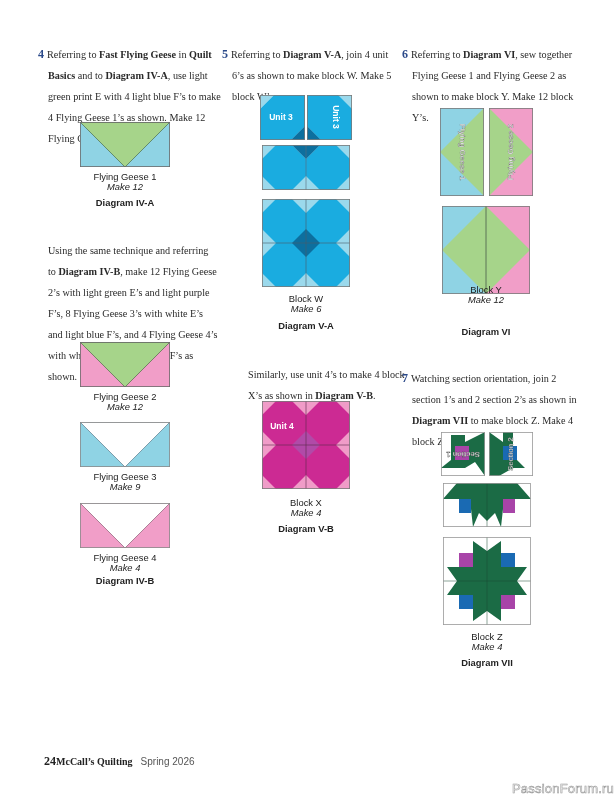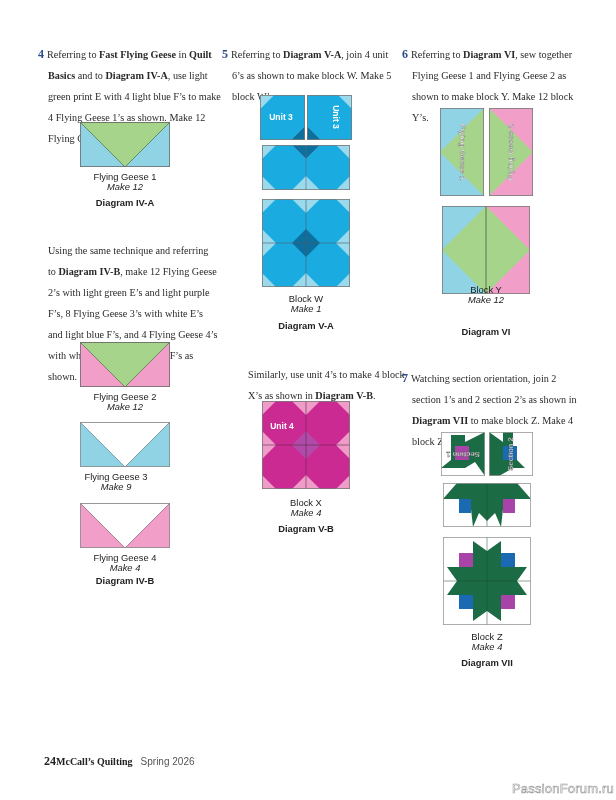--- a/index.html
+++ b/index.html
@@ -46,21 +46,21 @@
 </svg>
 <div class="cap" style="left:75px;top:392px;width:100px;">
   <span>Flying Geese 2</span><span class="make">Make 12</span>
 </div>
 
 <svg style="left:80px;top:422px" width="90" height="45" viewBox="0 0 90 45">
   <rect x="0" y="0" width="90" height="45" fill="#8fd3e4"></rect>
   <polygon points="0,0 90,0 45,45" fill="#ffffff" stroke="#4a6a7a" stroke-width="0.6"></polygon>
   <rect x="0.4" y="0.4" width="89.2" height="44.2" fill="none" stroke="#8a8a8a" stroke-width="0.8"></rect>
 </svg>
-<div class="cap" style="left:66px;top:472px;width:100px;">
+<div class="cap" style="left:75px;top:472px;width:100px;">
   <span>Flying Geese 3</span><span class="make">Make 9</span>
 </div>
 
 <svg style="left:80px;top:503px" width="90" height="45" viewBox="0 0 90 45">
   <rect x="0" y="0" width="90" height="45" fill="#f19ec8"></rect>
   <polygon points="0,0 90,0 45,45" fill="#ffffff" stroke="#7a4a62" stroke-width="0.6"></polygon>
   <rect x="0.4" y="0.4" width="89.2" height="44.2" fill="none" stroke="#8a8a8a" stroke-width="0.8"></rect>
 </svg>
 <div class="cap" style="left:75px;top:553px;width:100px;">
   <span>Flying Geese 4</span><span class="make">Make 4</span>
@@ -99,21 +99,21 @@
   <rect width="88" height="88" fill="#9bd9ec"></rect>
   <g fill="#1aace0">
     <polygon points="14,0 30,0 44,14 58,0 74,0 88,14 88,30 74,44 88,58 88,74 74,88 58,88 44,74 30,88 14,88 0,74 0,58 14,44 0,30 0,14"></polygon>
   </g>
   <polygon points="44,30 58,44 44,58 30,44" fill="#0d6f9e"></polygon>
   <line x1="44" y1="0" x2="44" y2="88" stroke="#4a5a6a" stroke-width="0.6"></line>
   <line x1="0" y1="44" x2="88" y2="44" stroke="#4a5a6a" stroke-width="0.6"></line>
   <rect x="0.4" y="0.4" width="87.2" height="87.2" fill="none" stroke="#7a7a7a" stroke-width="0.8"></rect>
 </svg>
 <div class="cap" style="left:256px;top:294px;width:100px;">
-  <span>Block W</span><span class="make">Make 1</span>
+  <span>Block W</span><span class="make">Make 6</span>
 </div>
 <div class="diag" style="left:256px;top:320px;width:100px;">Diagram V-A</div>
 
 <div class="step" style="left:248px;top:364px;width:170px;font-family:Liberation Serif, serif;">
   <span>Similarly, use unit 4’s to make 4 block X’s as shown in </span><b>Diagram V-B</b><span>.</span>
 </div>
 
 <svg style="left:262px;top:401px" width="88" height="88" viewBox="0 0 88 88">
   <rect width="88" height="88" fill="#f09cc8"></rect>
   <polygon points="14,0 30,0 44,14 58,0 74,0 88,14 88,30 74,44 88,58 88,74 74,88 58,88 44,74 30,88 14,88 0,74 0,58 14,44 0,30 0,14" fill="#cc2a93"></polygon>

